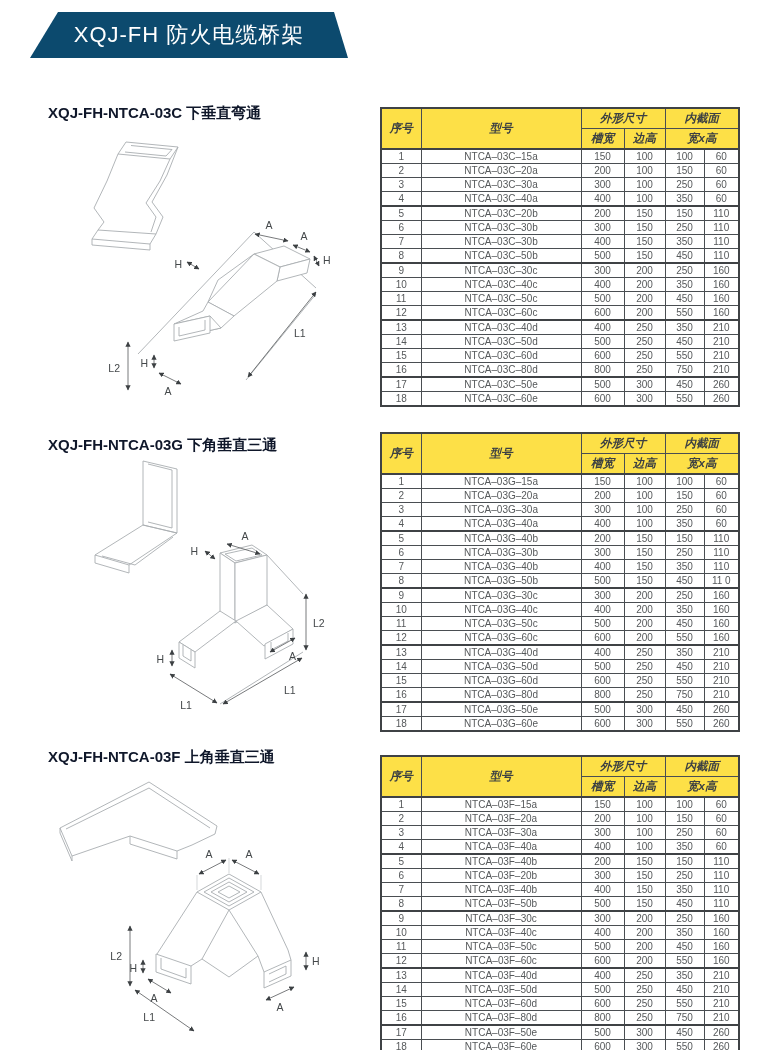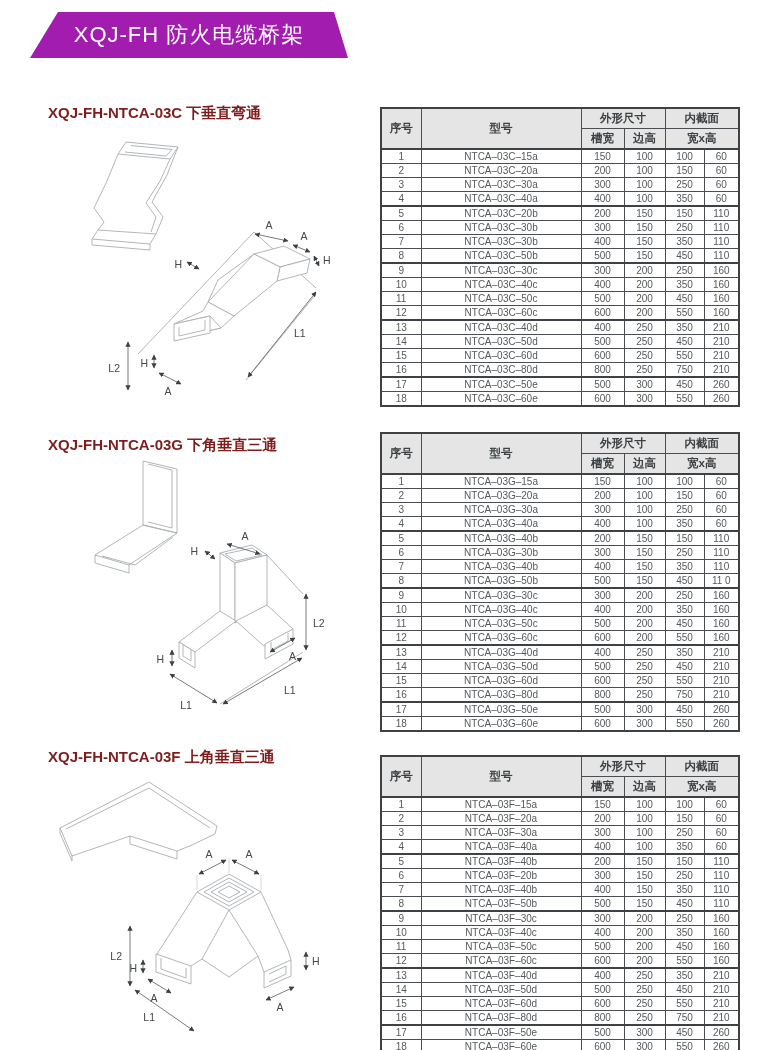--- a/index.html
+++ b/index.html
@@ -2,43 +2,43 @@
 <html><head>
 <meta charset="utf-8">
 <style>
   html,body{margin:0;padding:0;}
   body{
     width:780px;height:1050px;position:relative;background:#ffffff;
     font-family:"Liberation Sans","DejaVu Sans",sans-serif;overflow:hidden;
   }
   .banner{
     position:absolute;left:28px;top:12px;width:322px;height:46px;
-    background:#a21caf;
+    background:#0c4a6e;
     clip-path:polygon(30px 0,306px 0,320px 100%,2px 100%);
     color:#fff;font-size:22px;letter-spacing:1px;
     display:flex;align-items:center;justify-content:center;
   }
   .section-title{
-    position:absolute;left:48px;font-size:15px;font-weight:bold;color:#7f1d1d;
+    position:absolute;left:48px;font-size:15px;font-weight:bold;color:#0f172a;
     white-space:nowrap;
   }
   .drawing{position:absolute;}
   table.spec{
     position:absolute;left:380px;width:358px;
     border-collapse:collapse;table-layout:fixed;
     font-size:10px;color:#55585a;text-align:center;
     border:2px solid #3f4245;
   }
   table.spec th,table.spec td{
     border:1px solid #4a4e52;padding:0;overflow:hidden;white-space:nowrap;
   }
   table.spec td{height:13px;line-height:13px;}
   table.spec thead th{
-    background:#e5e5e5;font-size:11.5px;font-weight:bold;
-    height:19px;line-height:19px;color:#3c4043;
+    background:#fde047;font-size:11.5px;font-weight:bold;
+    height:19px;line-height:19px;color:#3c4043;font-style:italic;
   }
   table.spec thead{border-bottom:2px solid #3f4245;}
   table.spec tr.grp td{border-top:2px solid #3f4245;}
   svg text{font-family:"Liberation Sans","DejaVu Sans",sans-serif;}
 </style>
 </head>
 <body>
 
 <div class="banner">
   <span>XQJ-FH 防火电缆桥架</span>

